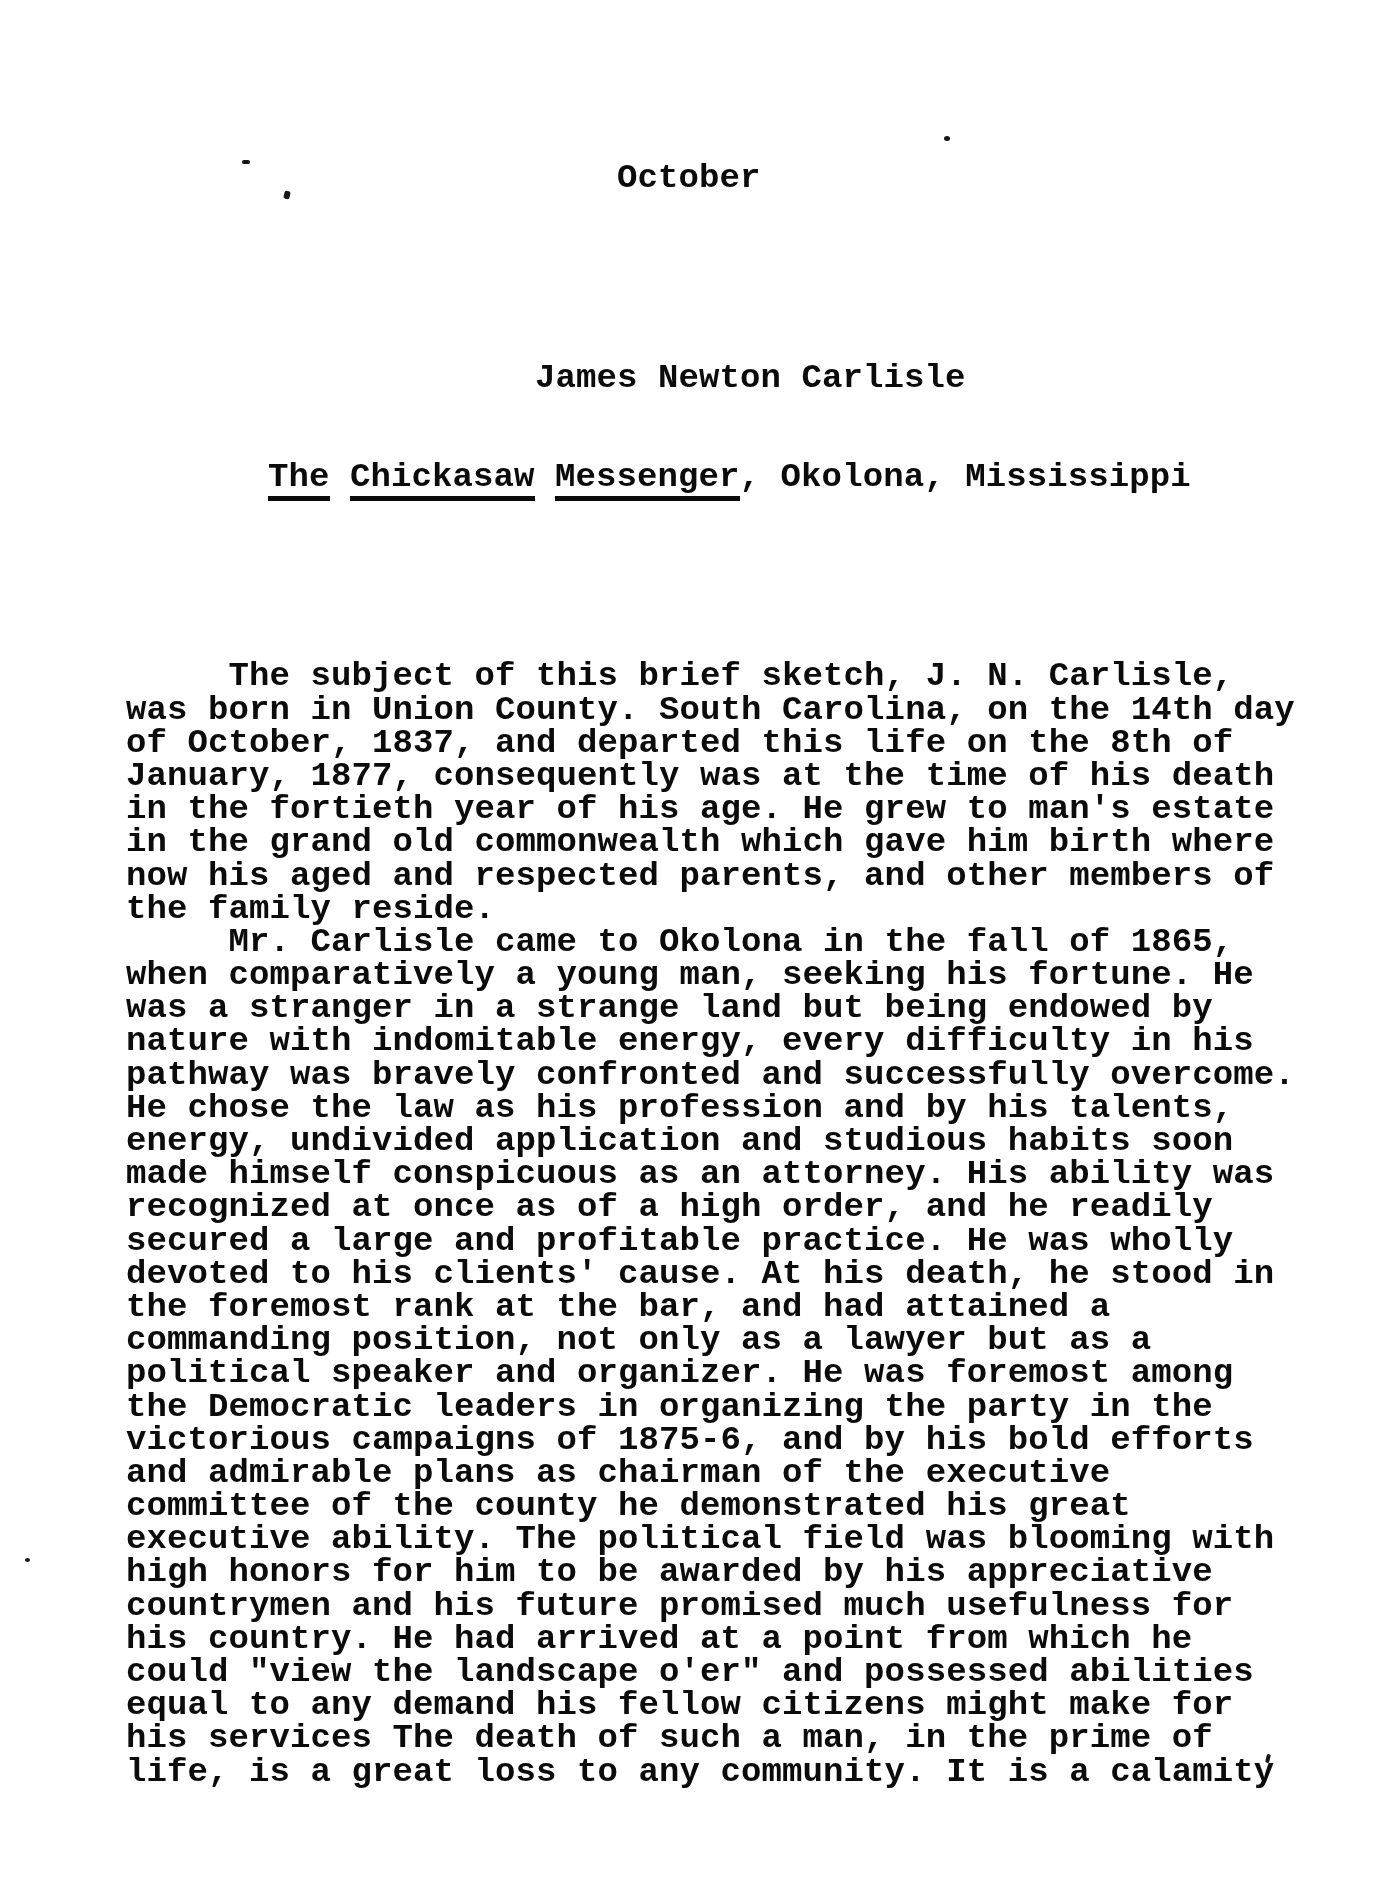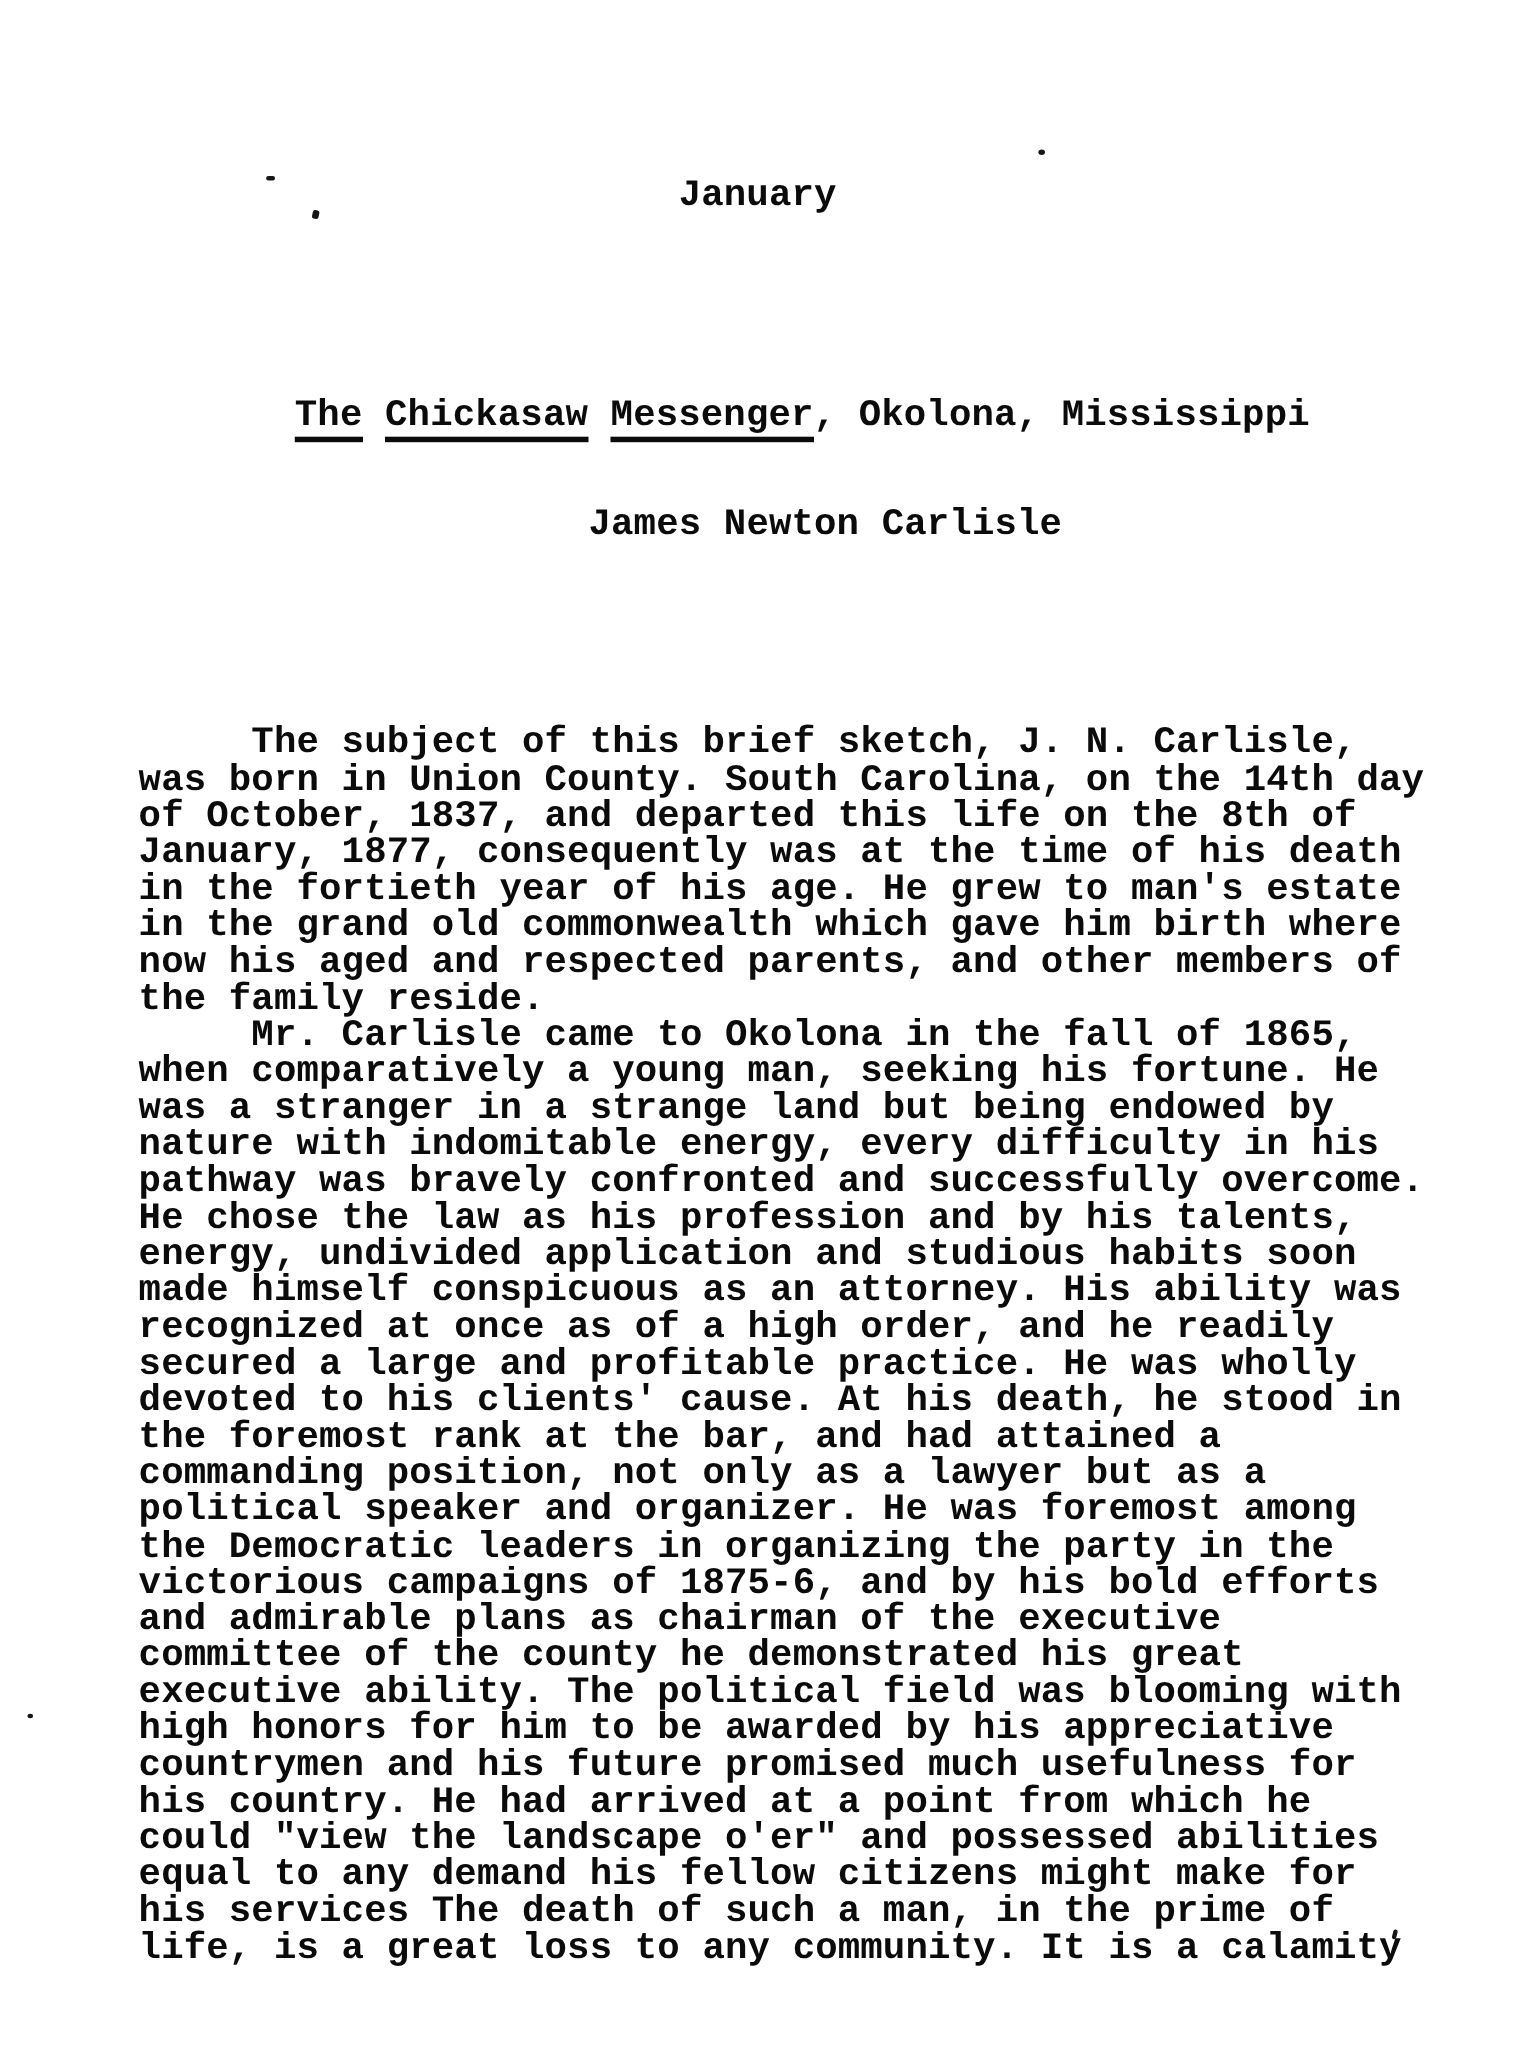--- a/index.html
+++ b/index.html
@@ -46,24 +46,24 @@
   #speck2 { left: 242px;  top: 160px;  width: 8px; height: 4px; border-radius: 2px; }
   #speck3 { left: 284px;  top: 191px;  width: 6px; height: 8px; border-radius: 2px; transform: rotate(12deg); }
   #speck4 { left: 25px;   top: 1558px; width: 5px; height: 4px; border-radius: 50%; }
   #speck5 { left: 1266px; top: 1754px; width: 4px; height: 9px; border-radius: 2px; transform: rotate(14deg); }
 </style>
 </head>
 <body>
 
 <div class="page">
   <div class="textcol">
-    <div class="line title">January</div>
+    <div class="line title">October</div>
     <div class="line blank"></div>
+    <div class="line name">James Newton Carlisle</div>
     <div class="line source" id="source-line"><span class="u">The</span><span> </span><span class="u">Chickasaw</span><span> </span><span class="u">Messenger</span><span>, Okolona, Mississippi</span></div>
-    <div class="line name">James Newton Carlisle</div>
     <div class="line blank"></div>
     <div id="body-lines"><div class="line body-line">     The subject of this brief sketch, J. N. Carlisle,</div><div class="line body-line">was born in Union County. South Carolina, on the 14th day</div><div class="line body-line">of October, 1837, and departed this life on the 8th of</div><div class="line body-line">January, 1877, consequently was at the time of his death</div><div class="line body-line">in the fortieth year of his age. He grew to man's estate</div><div class="line body-line">in the grand old commonwealth which gave him birth where</div><div class="line body-line">now his aged and respected parents, and other members of</div><div class="line body-line">the family reside.</div><div class="line body-line">     Mr. Carlisle came to Okolona in the fall of 1865,</div><div class="line body-line">when comparatively a young man, seeking his fortune. He</div><div class="line body-line">was a stranger in a strange land but being endowed by</div><div class="line body-line">nature with indomitable energy, every difficulty in his</div><div class="line body-line">pathway was bravely confronted and successfully overcome.</div><div class="line body-line">He chose the law as his profession and by his talents,</div><div class="line body-line">energy, undivided application and studious habits soon</div><div class="line body-line">made himself conspicuous as an attorney. His ability was</div><div class="line body-line">recognized at once as of a high order, and he readily</div><div class="line body-line">secured a large and profitable practice. He was wholly</div><div class="line body-line">devoted to his clients' cause. At his death, he stood in</div><div class="line body-line">the foremost rank at the bar, and had attained a</div><div class="line body-line">commanding position, not only as a lawyer but as a</div><div class="line body-line">political speaker and organizer. He was foremost among</div><div class="line body-line">the Democratic leaders in organizing the party in the</div><div class="line body-line">victorious campaigns of 1875-6, and by his bold efforts</div><div class="line body-line">and admirable plans as chairman of the executive</div><div class="line body-line">committee of the county he demonstrated his great</div><div class="line body-line">executive ability. The political field was blooming with</div><div class="line body-line">high honors for him to be awarded by his appreciative</div><div class="line body-line">countrymen and his future promised much usefulness for</div><div class="line body-line">his country. He had arrived at a point from which he</div><div class="line body-line">could "view the landscape o'er" and possessed abilities</div><div class="line body-line">equal to any demand his fellow citizens might make for</div><div class="line body-line">his services The death of such a man, in the prime of</div><div class="line body-line">life, is a great loss to any community. It is a calamity</div></div>
   </div>
 
   <div class="speck" id="speck1"></div>
   <div class="speck" id="speck2"></div>
   <div class="speck" id="speck3"></div>
   <div class="speck" id="speck4"></div>
   <div class="speck" id="speck5"></div>
 </div>

